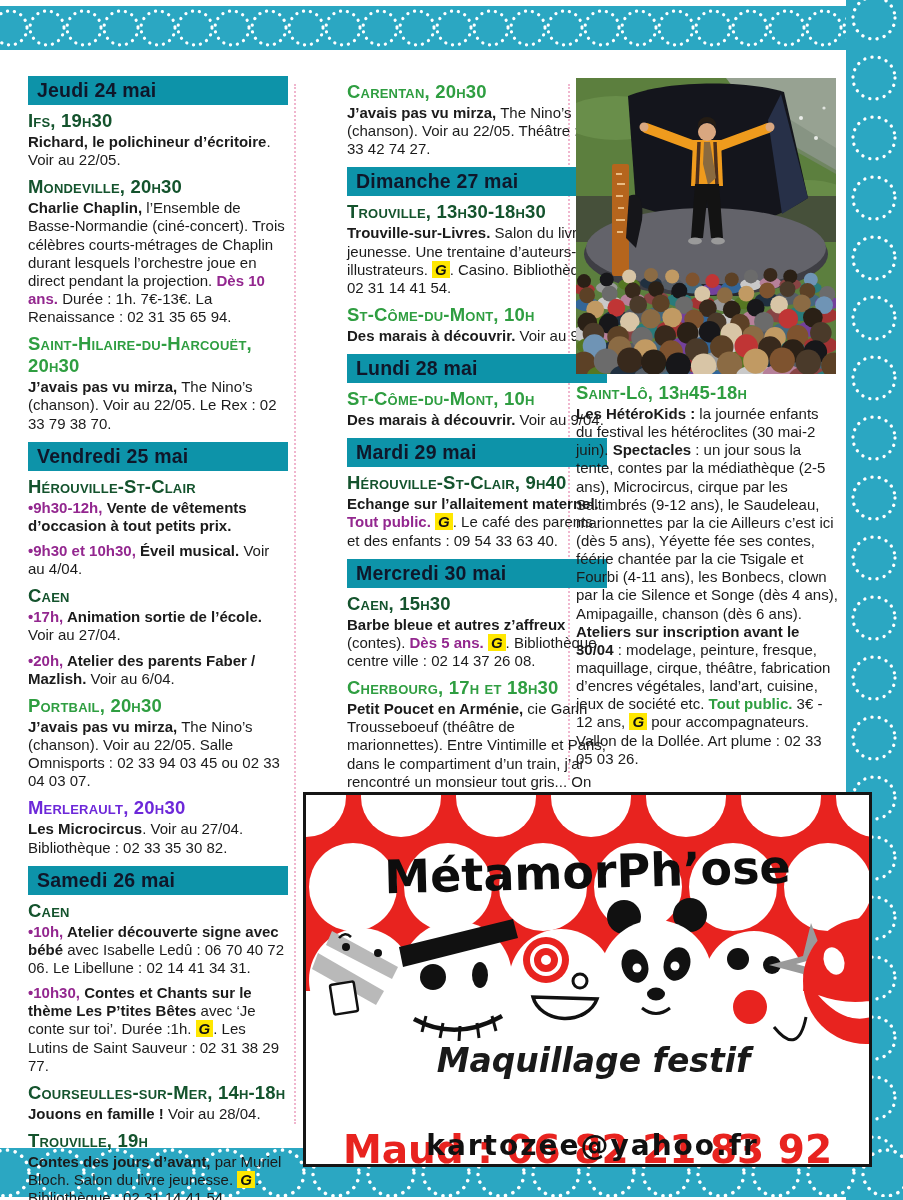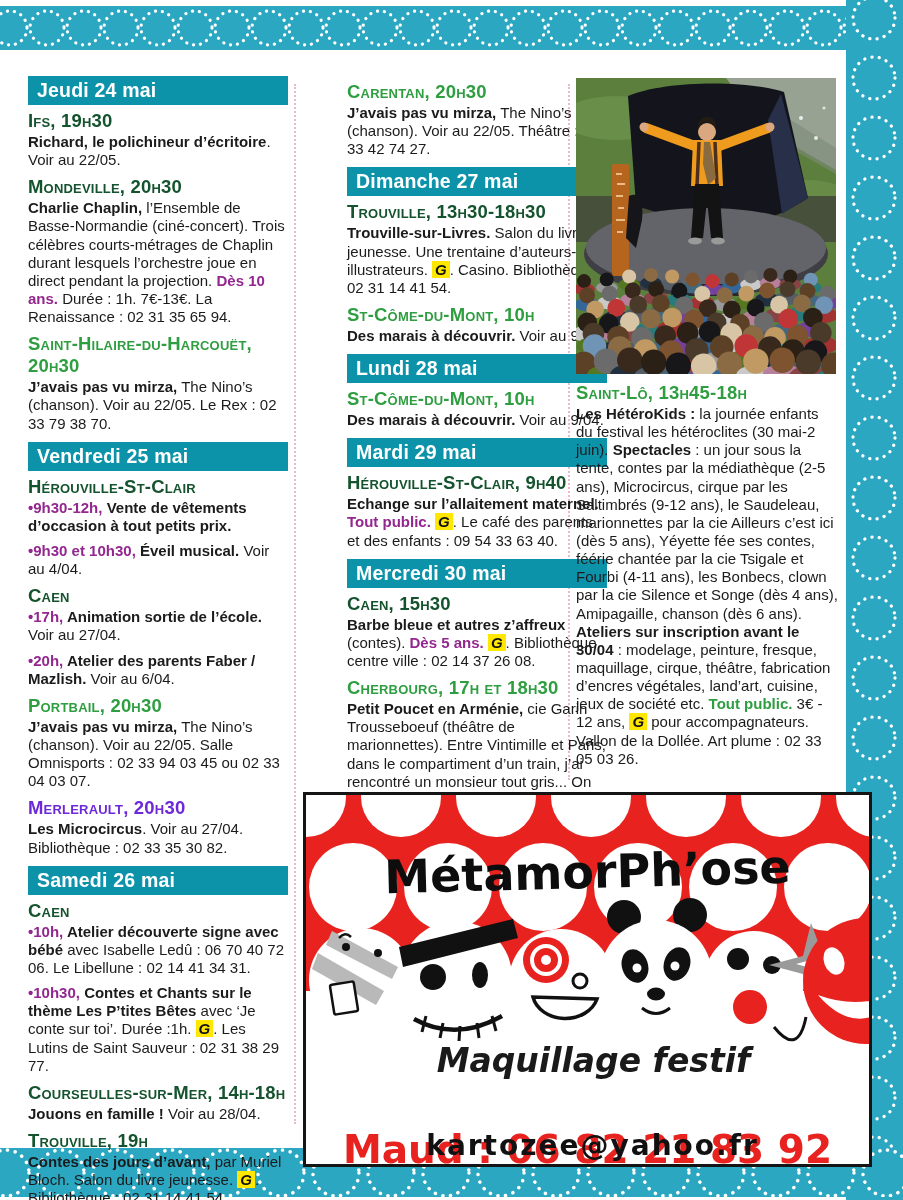--- a/index.html
+++ b/index.html
@@ -10,21 +10,21 @@
   .band-top{left:0;top:6px;width:903px;height:44px;}
   .band-right{left:846px;top:0;width:57px;height:1200px;}
   .band-bottom{left:0;top:1148px;width:903px;height:49px;}
   .band svg{position:absolute;left:0;top:0;}
   
   .col{position:absolute;top:76px;width:260px;}
   .col0{left:28px;} .col1{left:303px;margin-left:44px;} .col2{left:576px;width:263px;}
   .sep{position:absolute;border-left:2px dotted #f0b6ce;width:0;}
   .sep1{left:294px;top:84px;height:1040px;}
   .sep2{left:568px;top:84px;height:696px;}
-  .day{background:#0d93a9;color:#ffffff;font-weight:bold;font-size:19.5px;
+  .day{background:#0d93a9;color:#0f172a;font-weight:bold;font-size:19.5px;
        padding:3px 0 3px 9px;margin:9px 0 5px 0;letter-spacing:.2px;}
   .day:first-child{margin-top:0;}
   .venue{font-weight:bold;font-variant:small-caps;font-size:18.5px;margin:5px 0 1px 0;letter-spacing:.2px;}
   .v-purple{color:#14532d;} .v-green{color:#2f9e41;} .v-pink{color:#6d28d9;}
   .para{font-size:15px;line-height:1.21;margin:0 0 7px 0;}
   .sb{font-weight:bold;}
   .spb{font-weight:bold;color:#93278f;}
   .sgb{font-weight:bold;color:#2f9e41;}
   .gmark{background:#ffe700;font-weight:800;font-style:italic;padding:0 3px;color:#111;}
   

